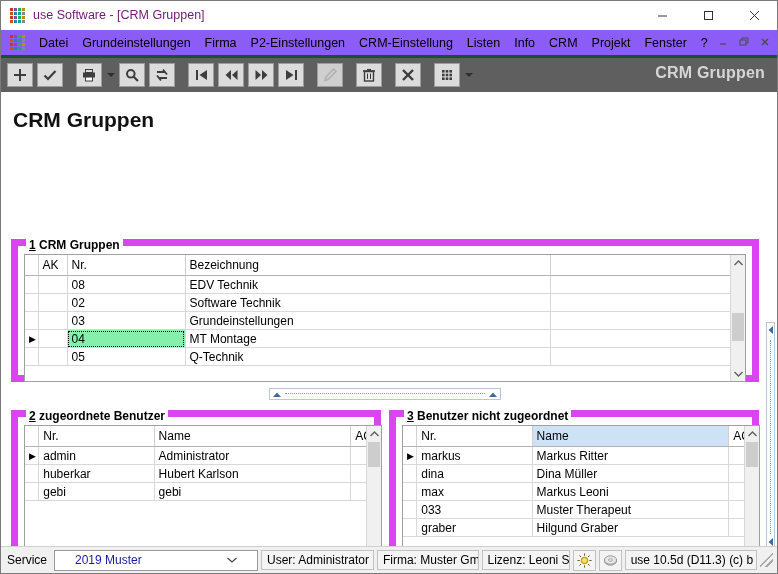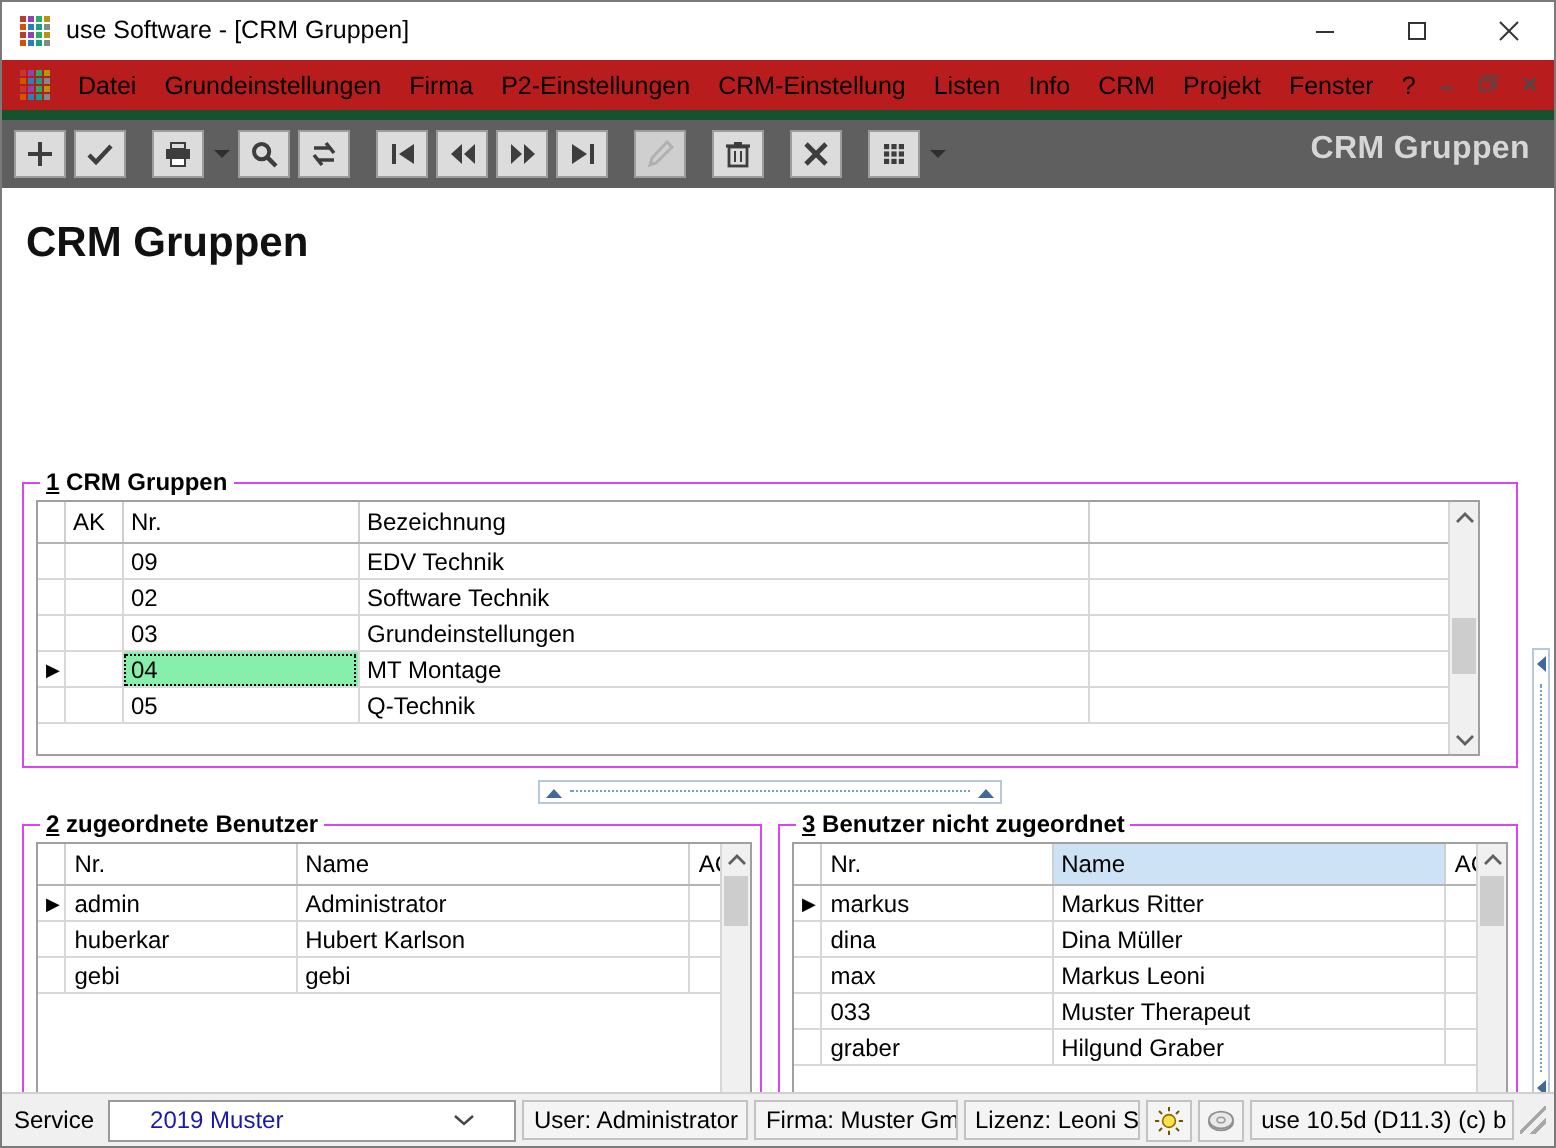--- a/index.html
+++ b/index.html
@@ -30,43 +30,43 @@
     align-items: center;
     border-bottom: 1px solid #ffffff;
     position: relative;
   }
   .titlebar .app-icon {
     margin-left: 9px;
     margin-right: 8px;
   }
   .title-text {
     font-size: 12.5px;
-    color: #000000;
+    color: #701a75;
     white-space: nowrap;
   }
   .winbtns {
     position: absolute;
     right: 0; top: 0;
     display: flex;
     height: 28px;
   }
   .winbtn {
     width: 46px; height: 28px;
     display: flex; align-items: center; justify-content: center;
     color: #333;
   }
 
   
   .menubar {
     height: 25px; min-height: 25px;
-    background: #b91c1c;
+    background: #8b5cf6;
     display: flex;
     align-items: center;
     position: relative;
-    border-bottom: 5px solid #14532d;
+    border-bottom: 3px solid #14532d;
   }
   .menubar .mdi-icon { margin-left: 9px; margin-right: 7px; }
   .menuitem {
     font-size: 12.5px;
     color: #000;
     padding: 3px 7px;
     white-space: nowrap;
     cursor: default;
   }
   .mdi-btns {
@@ -126,21 +126,21 @@
   }
   .page-title {
     font-size: 21px;
     font-weight: bold;
     color: #111;
     margin: 16px 0 0 12px;
   }
 
   .groupbox {
     position: absolute;
-    border: 1px solid #d946ef;
+    border: 7px solid #d946ef;
     box-sizing: border-box;
   }
   .gb-label {
     position: absolute;
     top: -8px; left: 8px;
     background: #ffffff;
     padding: 0 3px;
     font-size: 12px;
     font-weight: bold;
     color: #000;
@@ -561,21 +561,21 @@
               <th>AK</th>
               <th>Nr.</th>
               <th>Bezeichnung</th>
               <th class="empty-tail"></th>
             </tr>
           </thead>
           <tbody>
             <tr>
               <td class="indicator"></td>
               <td></td>
-              <td>09</td>
+              <td>08</td>
               <td>EDV Technik</td>
               <td class="empty-tail"></td>
             </tr>
             <tr>
               <td class="indicator"></td>
               <td></td>
               <td>02</td>
               <td>Software Technik</td>
               <td class="empty-tail"></td>
             </tr>

